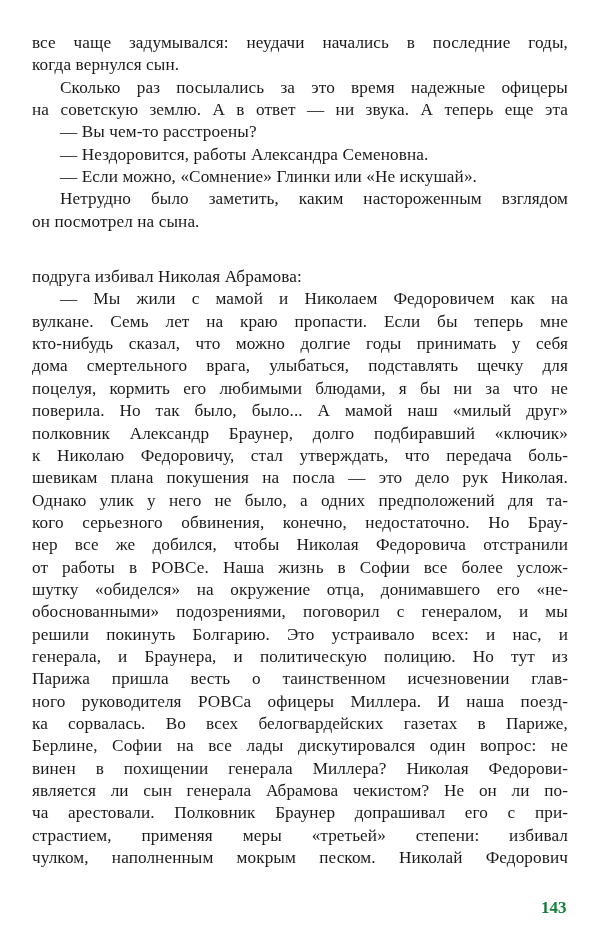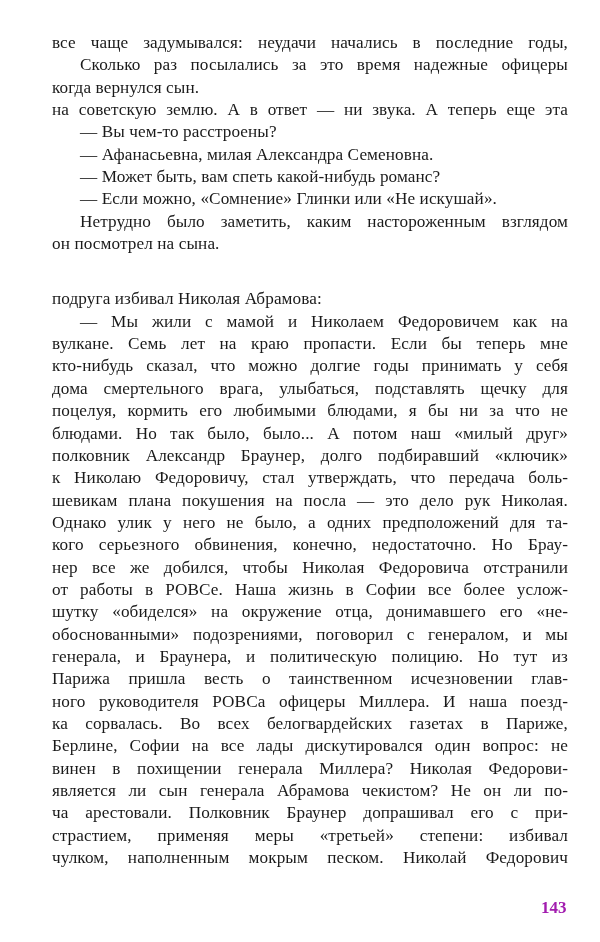--- a/index.html
+++ b/index.html
@@ -23,76 +23,75 @@
     }
     .line {
       display: block;
       height: 22.35px;
       line-height: 22.35px;
       font-size: 17.2px;
       white-space: nowrap;
       text-align: justify;
       text-align-last: justify;
       letter-spacing: 0.1px;
-      margin-left: 20px;
     }
     .line.last {
       text-align-last: left;
     }
     .line.indent {
       padding-left: 28px;
     }
     .gap {
       display: block;
       height: 33px;
     }
     .page-number {
       position: absolute;
       left: 541px;
       top: 898px;
       font-family: "Liberation Serif", "DejaVu Serif", serif;
       font-weight: bold;
       font-size: 17px;
-      color: #a21caf;
+      color: #15803d;
     }
   </style>
 </head>
 <body>
 
 <div class="page">
 
   <span class="line">все чаще задумывался: неудачи начались в последние годы,</span>
+  <span class="line last">когда вернулся сын.</span>
   <span class="line indent">Сколько раз посылались за это время надежные офицеры</span>
-  <span class="line last">когда вернулся сын.</span>
   <span class="line">на советскую землю. А в ответ — ни звука. А теперь еще эта</span>
   <span class="line indent last">— Вы чем-то расстроены?</span>
-  <span class="line indent last">— Афанасьевна, милая Александра Семеновна.</span>
-  <span class="line indent last">— Может быть, вам спеть какой-нибудь романс?</span>
+  <span class="line indent last">— Нездоровится, работы Александра Семеновна.</span>
   <span class="line indent last">— Если можно, «Сомнение» Глинки или «Не искушай».</span>
   <span class="line indent">Нетрудно было заметить, каким настороженным взглядом</span>
   <span class="line last">он посмотрел на сына.</span>
 
   <span class="gap"></span>
 
   <span class="line last">подруга избивал Николая Абрамова:</span>
   <span class="line indent">— Мы жили с мамой и Николаем Федоровичем как на</span>
   <span class="line">вулкане. Семь лет на краю пропасти. Если бы теперь мне</span>
   <span class="line">кто-нибудь сказал, что можно долгие годы принимать у себя</span>
   <span class="line">дома смертельного врага, улыбаться, подставлять щечку для</span>
   <span class="line">поцелуя, кормить его любимыми блюдами, я бы ни за что не</span>
-  <span class="line">блюдами. Но так было, было... А потом наш «милый друг»</span>
+  <span class="line">поверила. Но так было, было... А мамой наш «милый друг»</span>
   <span class="line">полковник Александр Браунер, долго подбиравший «ключик»</span>
   <span class="line">к Николаю Федоровичу, стал утверждать, что передача боль-</span>
   <span class="line">шевикам плана покушения на посла — это дело рук Николая.</span>
   <span class="line">Однако улик у него не было, а одних предположений для та-</span>
   <span class="line">кого серьезного обвинения, конечно, недостаточно. Но Брау-</span>
   <span class="line">нер все же добился, чтобы Николая Федоровича отстранили</span>
   <span class="line">от работы в РОВСе. Наша жизнь в Софии все более услож-</span>
   <span class="line">шутку «обиделся» на окружение отца, донимавшего его «не-</span>
   <span class="line">обоснованными» подозрениями, поговорил с генералом, и мы</span>
+  <span class="line">решили покинуть Болгарию. Это устраивало всех: и нас, и</span>
   <span class="line">генерала, и Браунера, и политическую полицию. Но тут из</span>
   <span class="line">Парижа пришла весть о таинственном исчезновении глав-</span>
   <span class="line">ного руководителя РОВСа офицеры Миллера. И наша поезд-</span>
   <span class="line">ка сорвалась. Во всех белогвардейских газетах в Париже,</span>
   <span class="line">Берлине, Софии на все лады дискутировался один вопрос: не</span>
   <span class="line">винен в похищении генерала Миллера? Николая Федорови-</span>
   <span class="line">является ли сын генерала Абрамова чекистом? Не он ли по-</span>
   <span class="line">ча арестовали. Полковник Браунер допрашивал его с при-</span>
   <span class="line">страстием, применяя меры «третьей» степени: избивал</span>
   <span class="line">чулком, наполненным мокрым песком. Николай Федорович</span>

